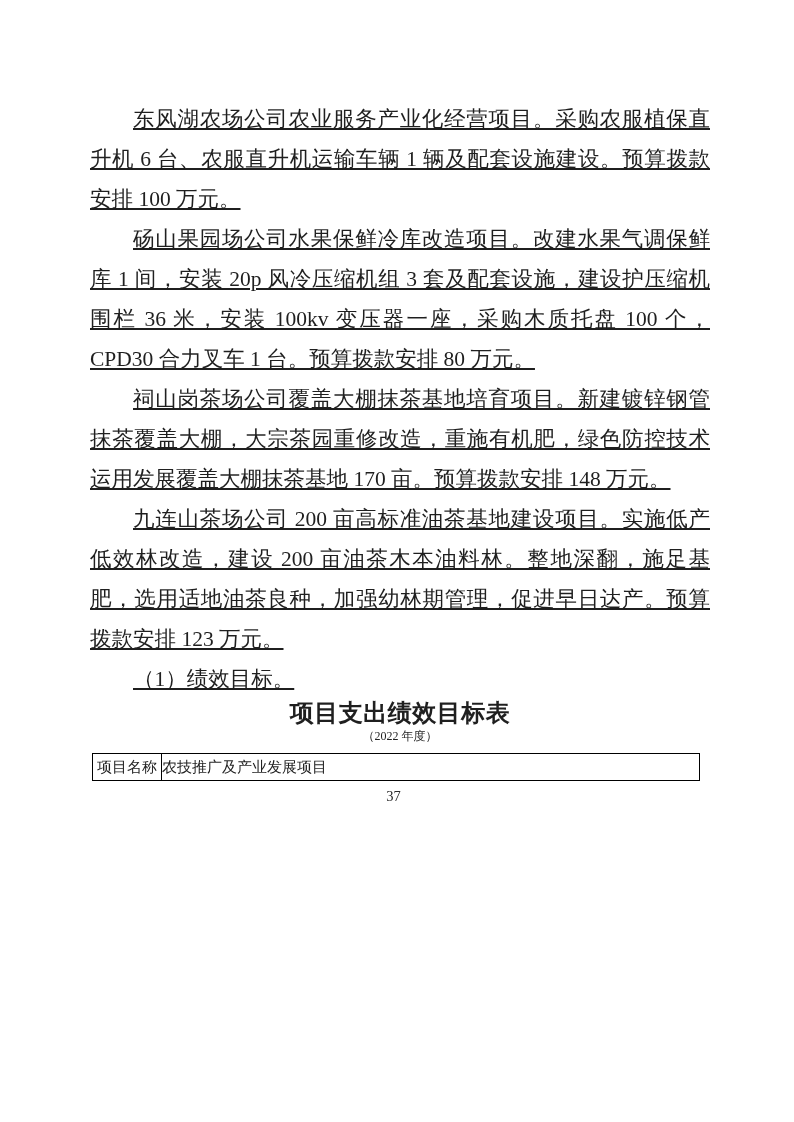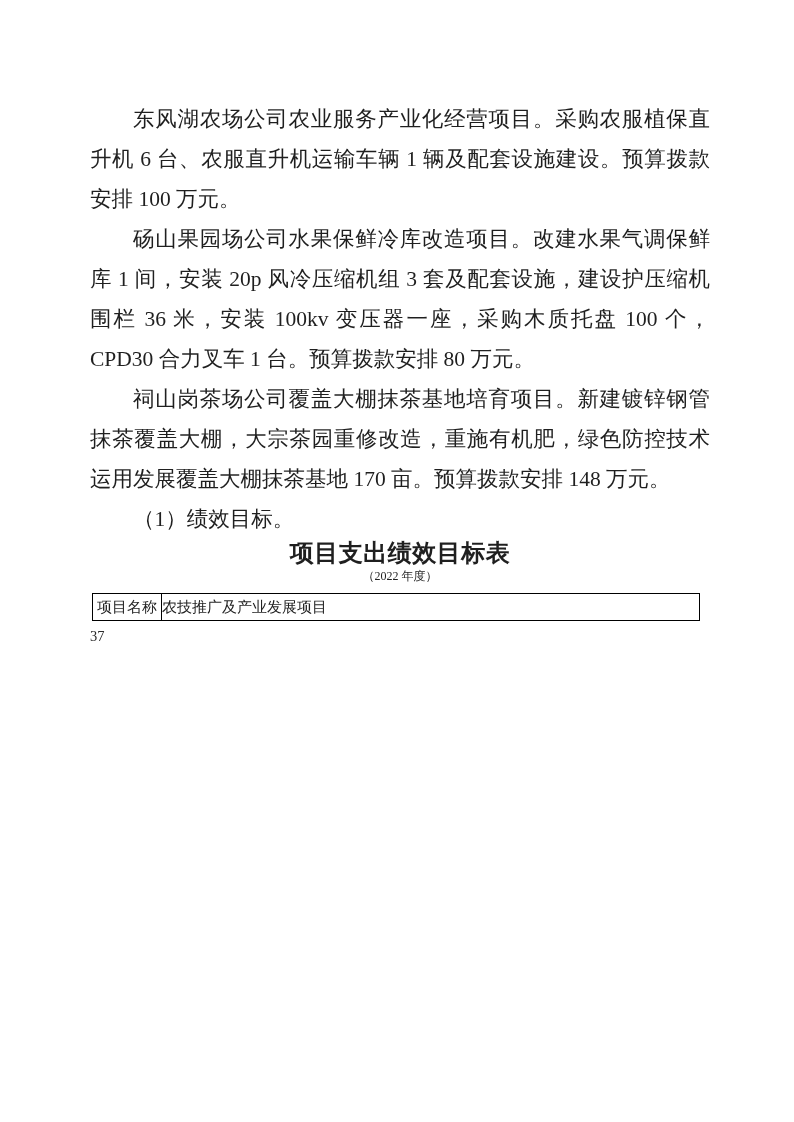--- a/index.html
+++ b/index.html
@@ -27,20 +27,21 @@
   }
   .para {
     margin: 0;
     font-size: 21.5px;
     line-height: 40px;
     text-align: justify;
     text-justify: inter-ideograph;
   }
   .para.indent {
     text-indent: 2em;
+    text-decoration: underline;
   }
   .table-title {
     margin-top: 1px;
     line-height: 26px;
     font-size: 24px;
     font-weight: bold;
     text-align: center;
     font-family: "Liberation Sans", "DejaVu Sans", sans-serif;
     letter-spacing: 0.5px;
   }
@@ -67,39 +68,40 @@
     width: 68px;
     text-align: center;
     margin-top: 38px;
   }
   td.value-cell {
     padding-right: 70px;
   }
   .page-number {
     margin-top: 8px;
     padding-right: 13px;
-    text-align: left;
+    text-align: center;
     font-size: 14.5px;
     line-height: 15px;
     color: #2a2a2a;
   }
 </style>
 </head>
 <body>
 
 <div class="page">
   <div class="content">
 
 
     <p class="para indent">东风湖农场公司农业服务产业化经营项目。采购农服植保直升机 6 台、农服直升机运输车辆 1 辆及配套设施建设。预算拨款安排 100 万元。</p>
 
     <p class="para indent">砀山果园场公司水果保鲜冷库改造项目。改建水果气调保鲜库 1 间，安装 20p 风冷压缩机组 3 套及配套设施，建设护压缩机围栏 36 米，安装 100kv 变压器一座，采购木质托盘 100 个，CPD30 合力叉车 1 台。预算拨款安排 80 万元。</p>
 
     <p class="para indent">祠山岗茶场公司覆盖大棚抹茶基地培育项目。新建镀锌钢管抹茶覆盖大棚，大宗茶园重修改造，重施有机肥，绿色防控技术运用发展覆盖大棚抹茶基地 170 亩。预算拨款安排 148 万元。</p>
 
+    <p class="para indent">九连山茶场公司 200 亩高标准油茶基地建设项目。实施低产低效林改造，建设 200 亩油茶木本油料林。整地深翻，施足基肥，选用适地油茶良种，加强幼林期管理，促进早日达产。预算拨款安排 123 万元。</p>
 
     <p class="para indent">（1）绩效目标。</p>
 
     <div class="table-title">项目支出绩效目标表</div>
 
     <div class="table-subtitle">（2022 年度）</div>
 
     <table class="perf-table">
       <tbody>
           <tr>

